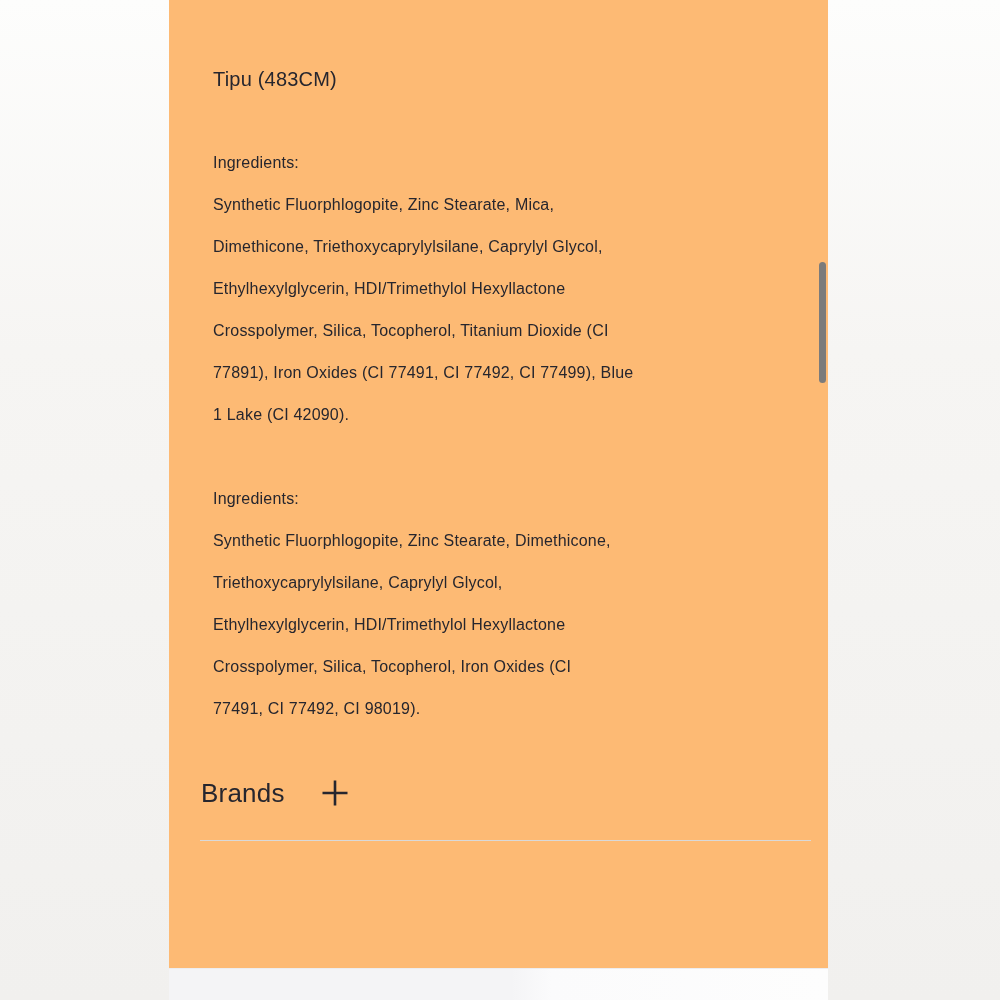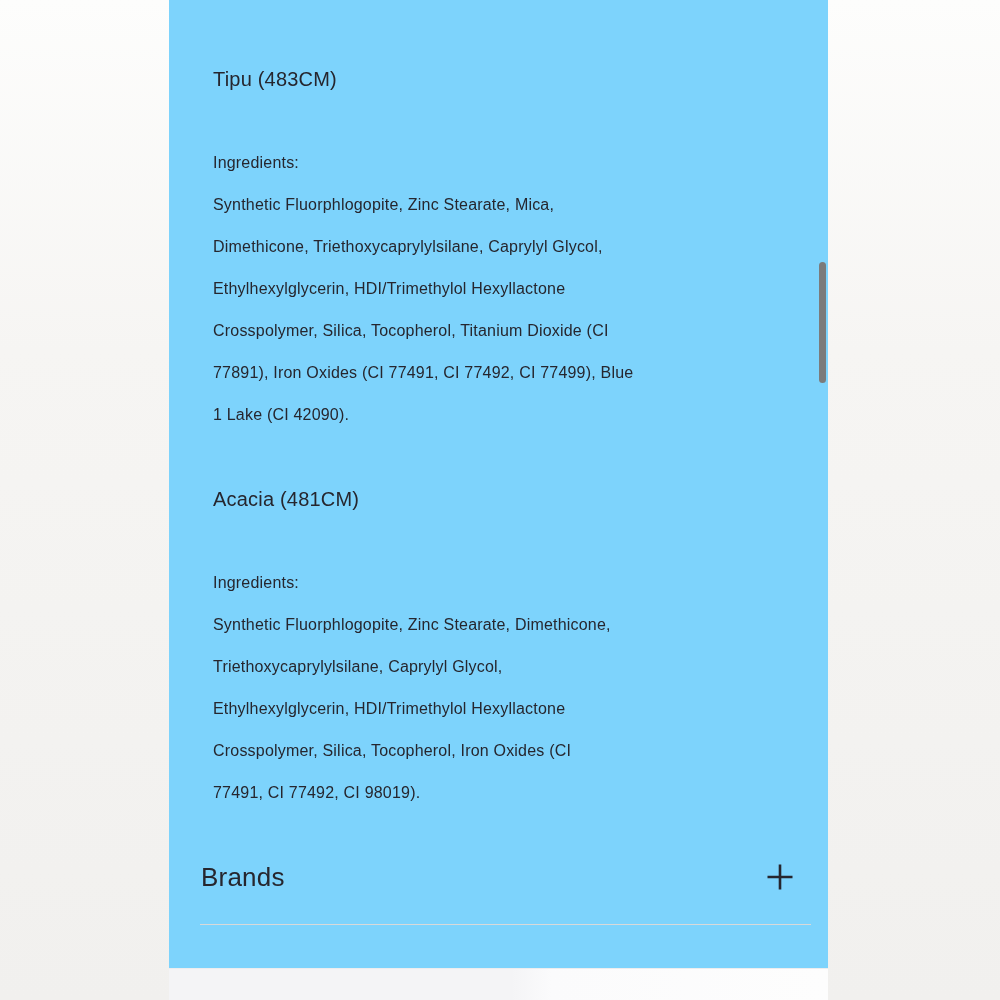--- a/index.html
+++ b/index.html
@@ -13,21 +13,21 @@
   body {
     background: linear-gradient(180deg, #fdfdfc 0%, #f6f5f3 35%, #f1f0ee 100%);
     position: relative;
   }
   .card {
     position: absolute;
     left: 169px;
     top: 0;
     width: 659px;
     height: 1000px;
-    background: #7dd3fc;
+    background: #fdba74;
   }
   .content {
     padding: 58px 16px 0 44px;
     color: #26262e;
   }
   .shade-name {
     font-size: 20px;
     line-height: 42px;
     letter-spacing: 0.2px;
     margin: 0 0 42px 0;
@@ -45,21 +45,21 @@
     letter-spacing: 0.2px;
     margin: 0 0 42px 0;
     white-space: pre-line;
   }
   .accordion {
     margin-top: 7px;
   }
   .accordion-row {
     display: flex;
     align-items: center;
-    justify-content: space-between;
+    justify-content: flex-start;
     padding: 0 33px 0 32px;
     height: 42px;
     cursor: pointer;
     gap: 35px;
   }
   .accordion-title {
     font-size: 26px;
     letter-spacing: 0.2px;
     font-weight: 500;
     color: #26262e;
@@ -106,21 +106,20 @@
       <p class="ingredients-label">Ingredients:</p>
       <p class="ingredients-text">Synthetic Fluorphlogopite, Zinc Stearate, Mica,
 Dimethicone, Triethoxycaprylylsilane, Caprylyl Glycol,
 Ethylhexylglycerin, HDI/Trimethylol Hexyllactone
 Crosspolymer, Silica, Tocopherol, Titanium Dioxide (CI
 77891), Iron Oxides (CI 77491, CI 77492, CI 77499), Blue
 1 Lake (CI 42090).</p>
     </div>
 
     <div>
-      <p class="shade-name">Acacia (481CM)</p>
       <p class="ingredients-label">Ingredients:</p>
       <p class="ingredients-text">Synthetic Fluorphlogopite, Zinc Stearate, Dimethicone,
 Triethoxycaprylylsilane, Caprylyl Glycol,
 Ethylhexylglycerin, HDI/Trimethylol Hexyllactone
 Crosspolymer, Silica, Tocopherol, Iron Oxides (CI
 77491, CI 77492, CI 98019).</p>
     </div>
 
   </div>
 

